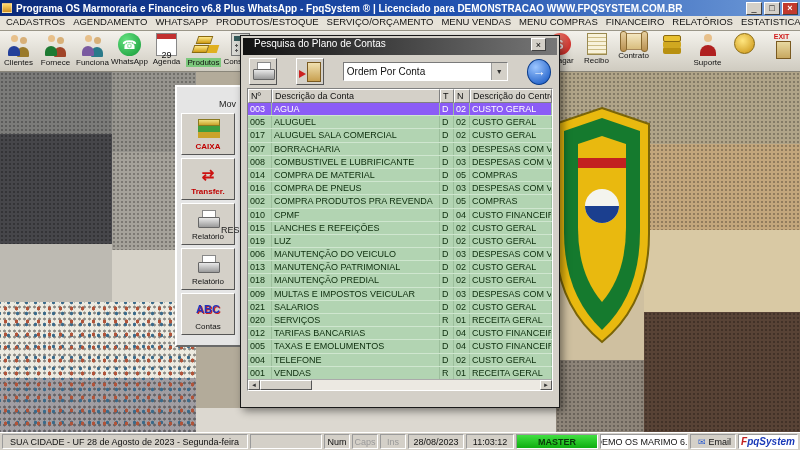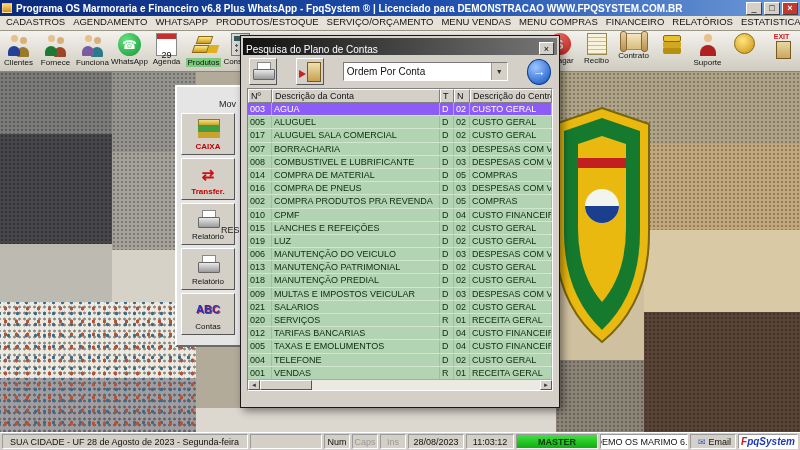--- a/index.html
+++ b/index.html
@@ -107,21 +107,21 @@
   .lw-btn{width:54px;height:42px;margin-bottom:3px;background:#d4d0c8;display:flex;flex-direction:column;
           align-items:center;justify-content:center;border:1px solid;border-color:#fff #555 #555 #fff;
           padding:1px;font-family:inherit}
   .lw-label{font-size:8px;color:#111;white-space:nowrap}
   .lw-label.red{color:#c00000;font-weight:bold}
 
   
   .dialog{position:absolute;left:240px;top:35px;width:320px;height:373px;background:#d4d0c8;
           border:1px solid #1a1a1a;box-shadow:3px 3px 8px rgba(0,0,0,.45);z-index:30;padding:2px}
   .dlg-title{height:17px;background:linear-gradient(90deg,#111,#777);color:#fff;font-size:10px;
-             display:flex;align-items:flex-end;padding:0 3px}
+             display:flex;align-items:flex-start;padding:0 11px}
   .dlg-title .ttl{flex:1;white-space:nowrap;overflow:hidden}
   .dlg-close{width:15px;height:13px;background:#d4d0c8;border:1px solid;border-color:#fff #404040 #404040 #fff;
              font-size:9px;line-height:8px;padding:0;font-family:inherit}
   .dlg-toolbar{height:33px;display:flex;align-items:center;gap:19px;padding:0 6px}
   .dbtn{width:30px;height:27px;background:#d4d0c8;border:1px solid;border-color:#fff #555 #555 #fff;
         display:flex;align-items:center;justify-content:center;padding:0}
   .combo{width:178px;height:19px;background:#fff;border:1px solid;border-color:#7a7a7a #fff #fff #7a7a7a;
          display:flex;align-items:center;font-size:10px}
   .combo-text{flex:1;padding-left:3px;white-space:nowrap;overflow:hidden}
   .combo-arrow{width:16px;height:100%;background:#d4d0c8;border-left:1px solid #9a9a9a;font-size:7px;

